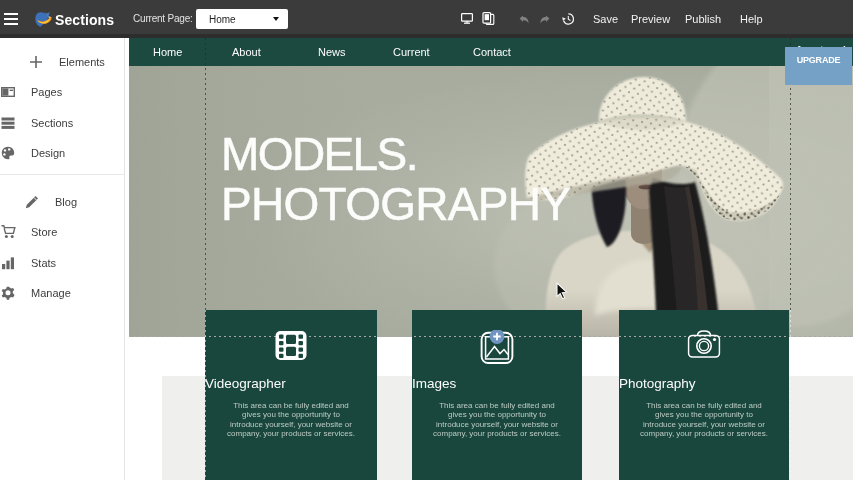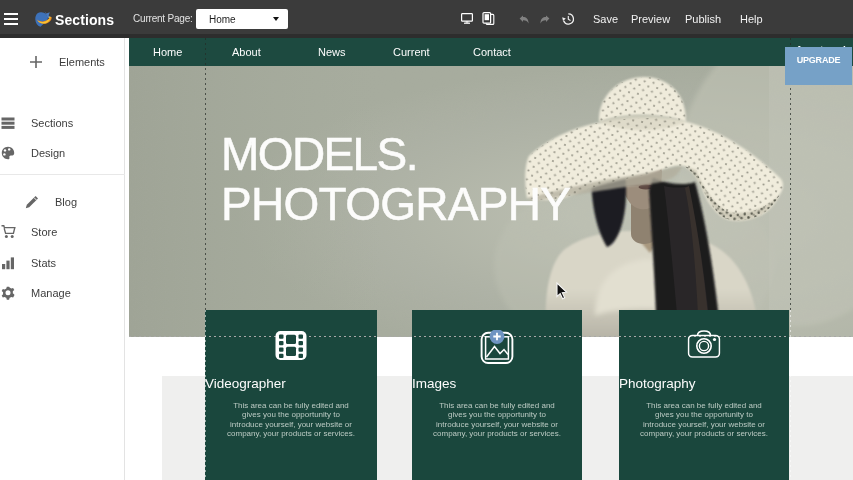--- a/index.html
+++ b/index.html
@@ -107,20 +107,28 @@
   <div id="upgrade">UPGRADE</div>
 </div>
 
 <div id="sidebar">
   <div class="sitem" style="top:16px;margin-left:28px;">
     <svg width="14" height="14" viewBox="0 0 14 14">
         <path d="M7 1 V13 M1 7 H13" stroke="#666" stroke-width="1.6"></path>
       </svg>
     <span>Elements</span>
   </div>
+  <div class="sitem" style="top:46px;">
+    <svg width="14" height="14" viewBox="0 0 14 14">
+      <rect x="0.7" y="2.7" width="12.6" height="8.6" fill="none" stroke="#666" stroke-width="1.4"></rect>
+      <rect x="1.4" y="3.4" width="6" height="7.2" fill="#666"></rect>
+      <rect x="8.6" y="4.6" width="3.4" height="1.4" fill="#666"></rect>
+    </svg>
+    <span>Pages</span>
+  </div>
   <div class="sitem" style="top:77px;">
     <svg width="14" height="14" viewBox="0 0 14 14">
       <rect x="0.5" y="1.5" width="13" height="3" fill="#666"></rect>
       <rect x="0.5" y="5.7" width="13" height="3" fill="#666"></rect>
       <rect x="0.5" y="9.9" width="13" height="3" fill="#666"></rect>
     </svg>
     <span>Sections</span>
   </div>
   <div class="sitem" style="top:107px;padding-left:24px;">
     <svg width="14" height="14" viewBox="0 0 14 14">

